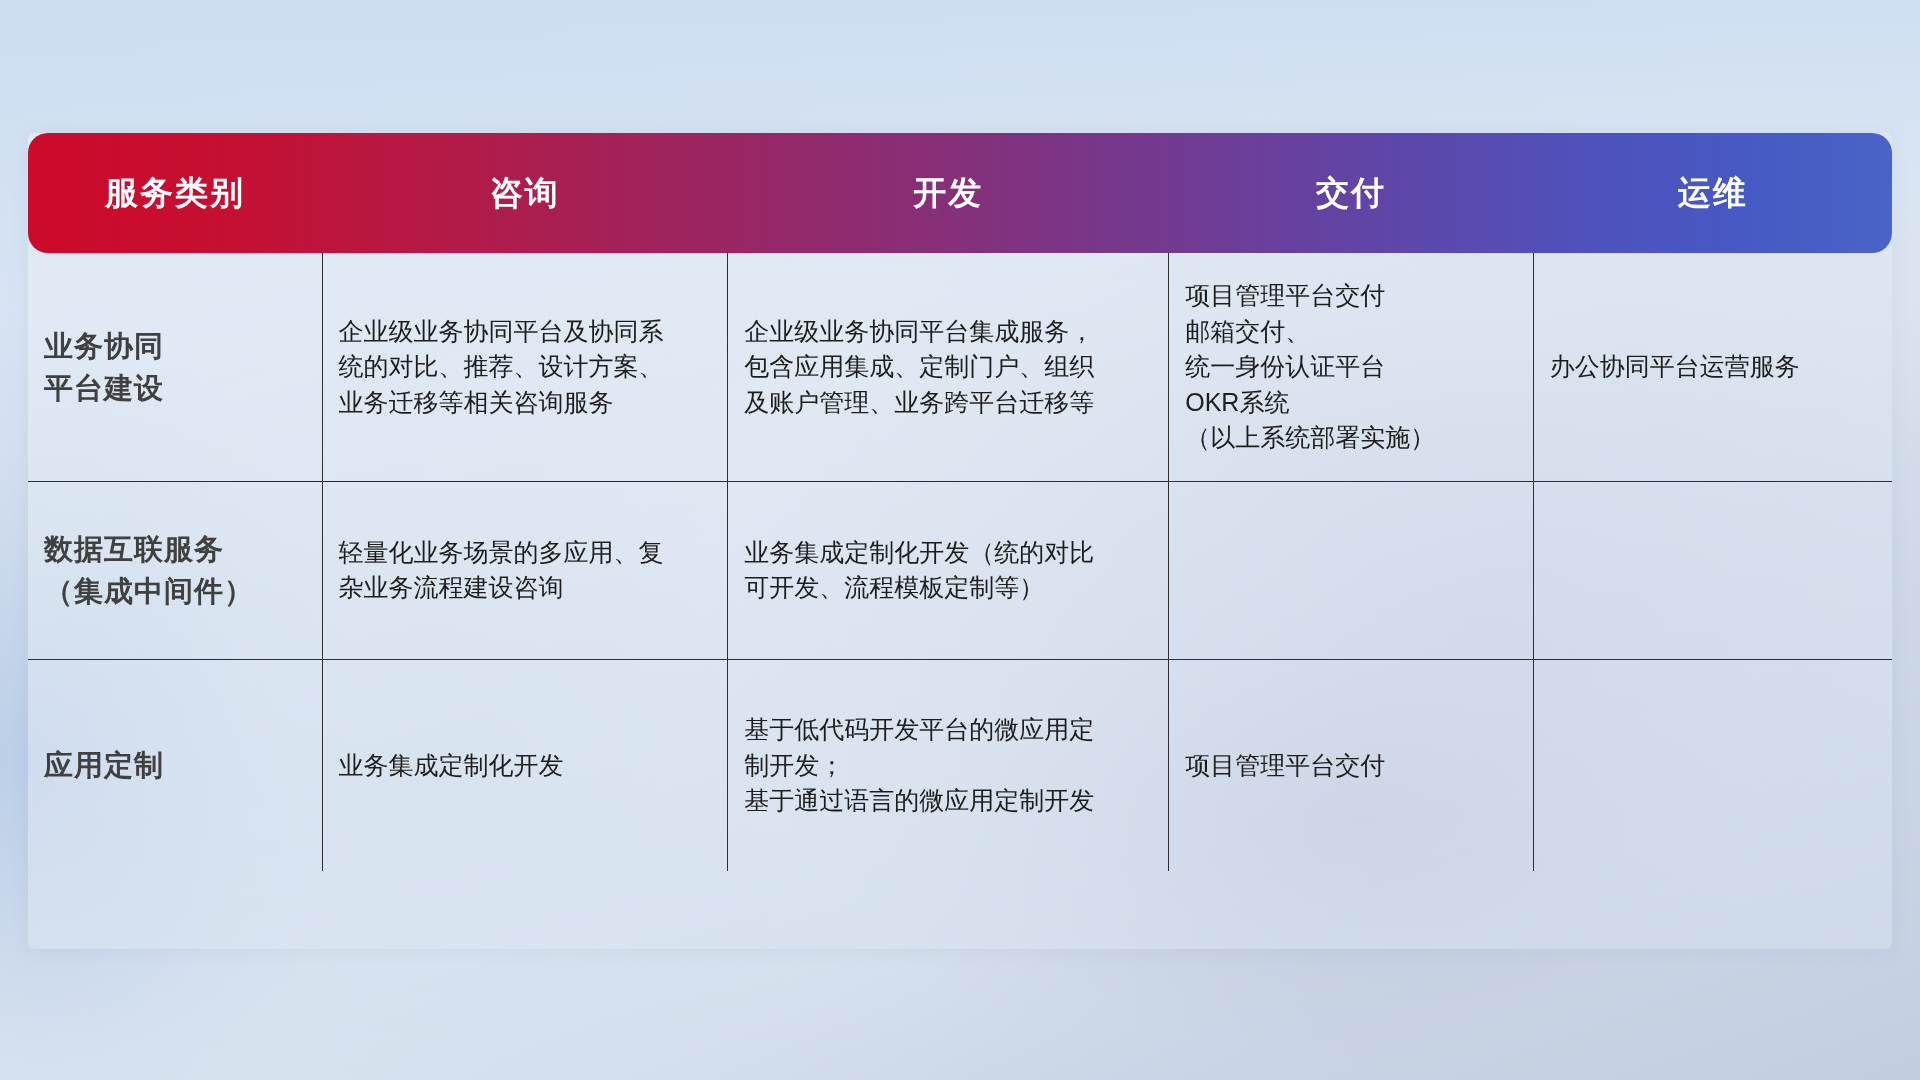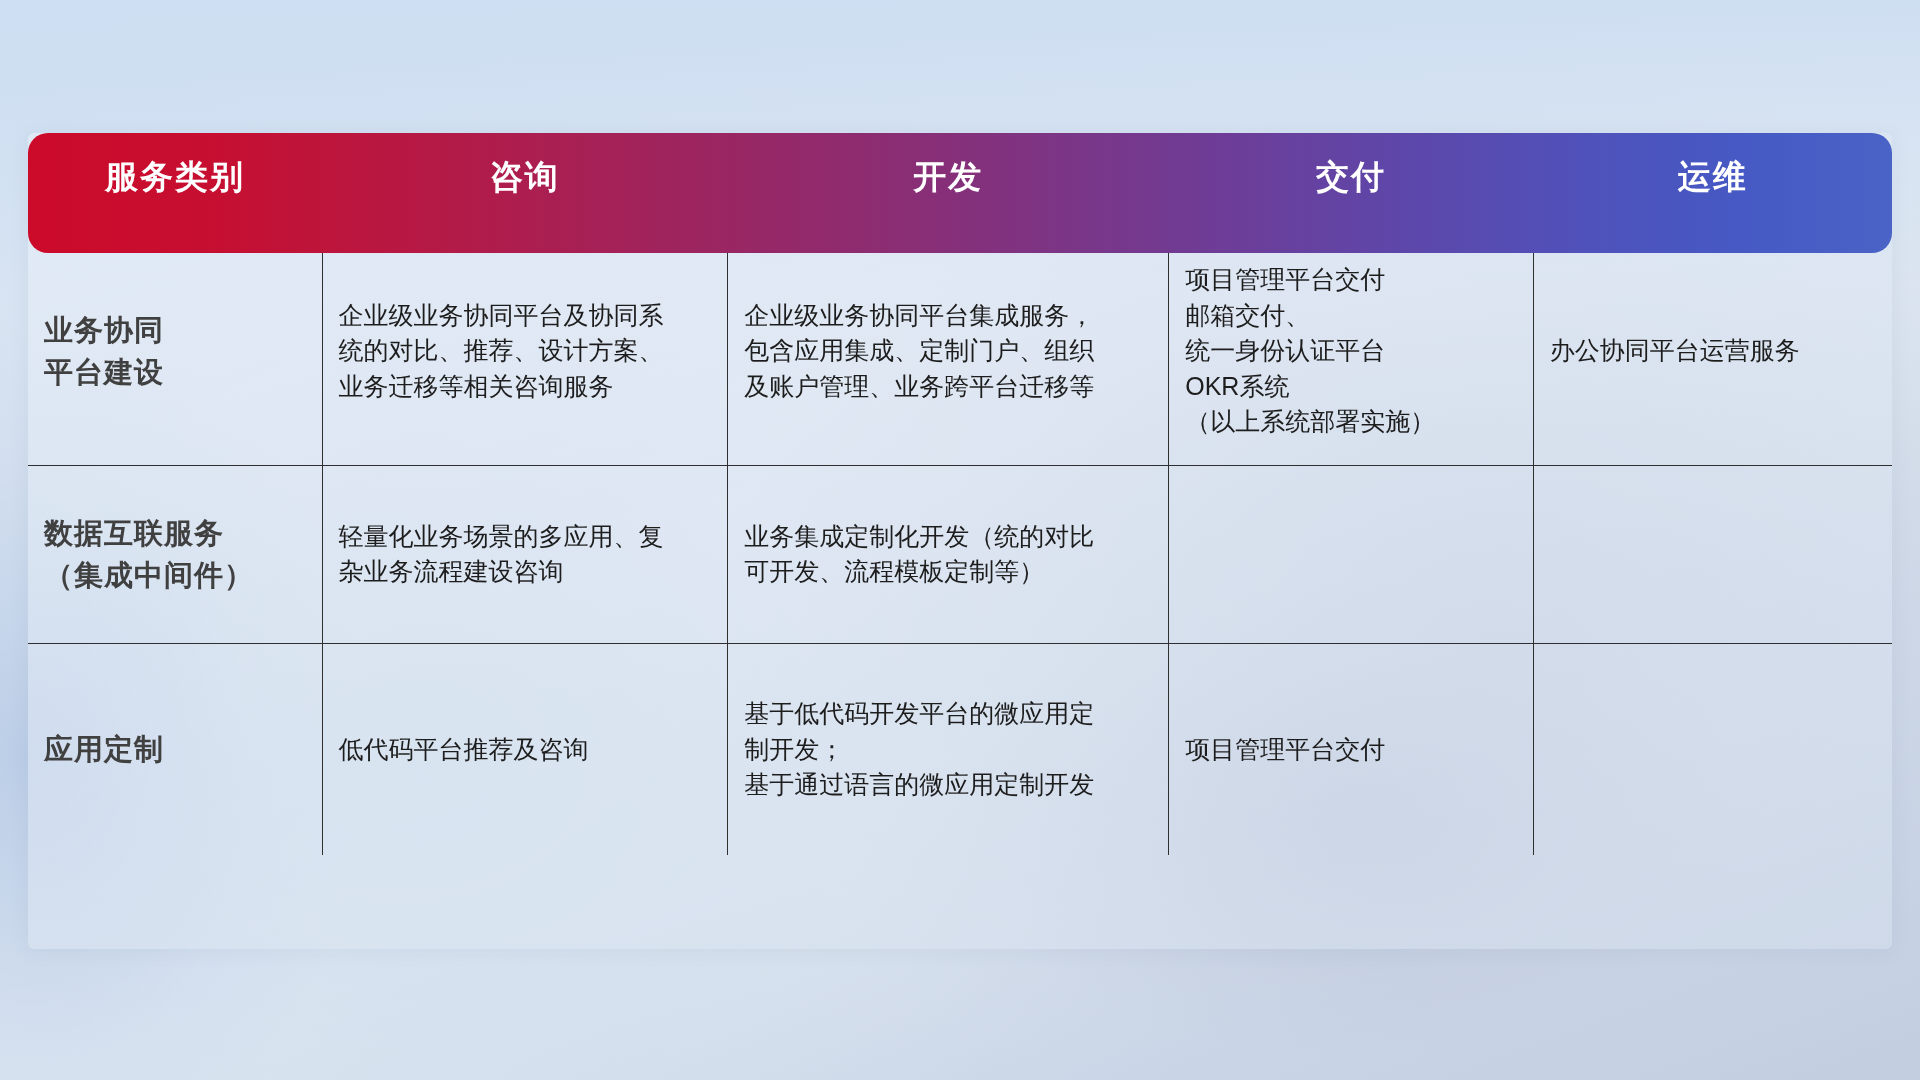--- a/index.html
+++ b/index.html
@@ -50,21 +50,21 @@
     width: 1864px;
     height: 816px;
     background: linear-gradient(165deg, rgba(230,238,247,0.72) 0%, rgba(223,232,244,0.6) 40%, rgba(214,224,238,0.55) 100%);
     border-radius: 6px;
     box-shadow: 0 2px 18px rgba(120,140,170,0.10);
   }
 
   table#service-table {
     position: absolute;
     left: 28px;
-    top: 117px;
+    top: 133px;
     width: 1864px;
     border-collapse: collapse;
     table-layout: fixed;
   }
 
   
   thead tr {
     height: 120px;
   }
   thead th {
@@ -210,21 +210,21 @@
       </td>
       <td>
         <span class="cell-text"></span>
       </td>
     </tr>
     <tr id="row-2">
       <td class="category-cell">
         <span class="cell-text">应用定制</span>
       </td>
       <td>
-        <span class="cell-text">低代码平台推荐及咨询</span>
+        <span class="cell-text">业务集成定制化开发</span>
       </td>
       <td>
         <span class="cell-text">基于低代码开发平台的微应用定
 制开发；
 基于通过语言的微应用定制开发</span>
       </td>
       <td>
         <span class="cell-text">项目管理平台交付</span>
       </td>
       <td>

